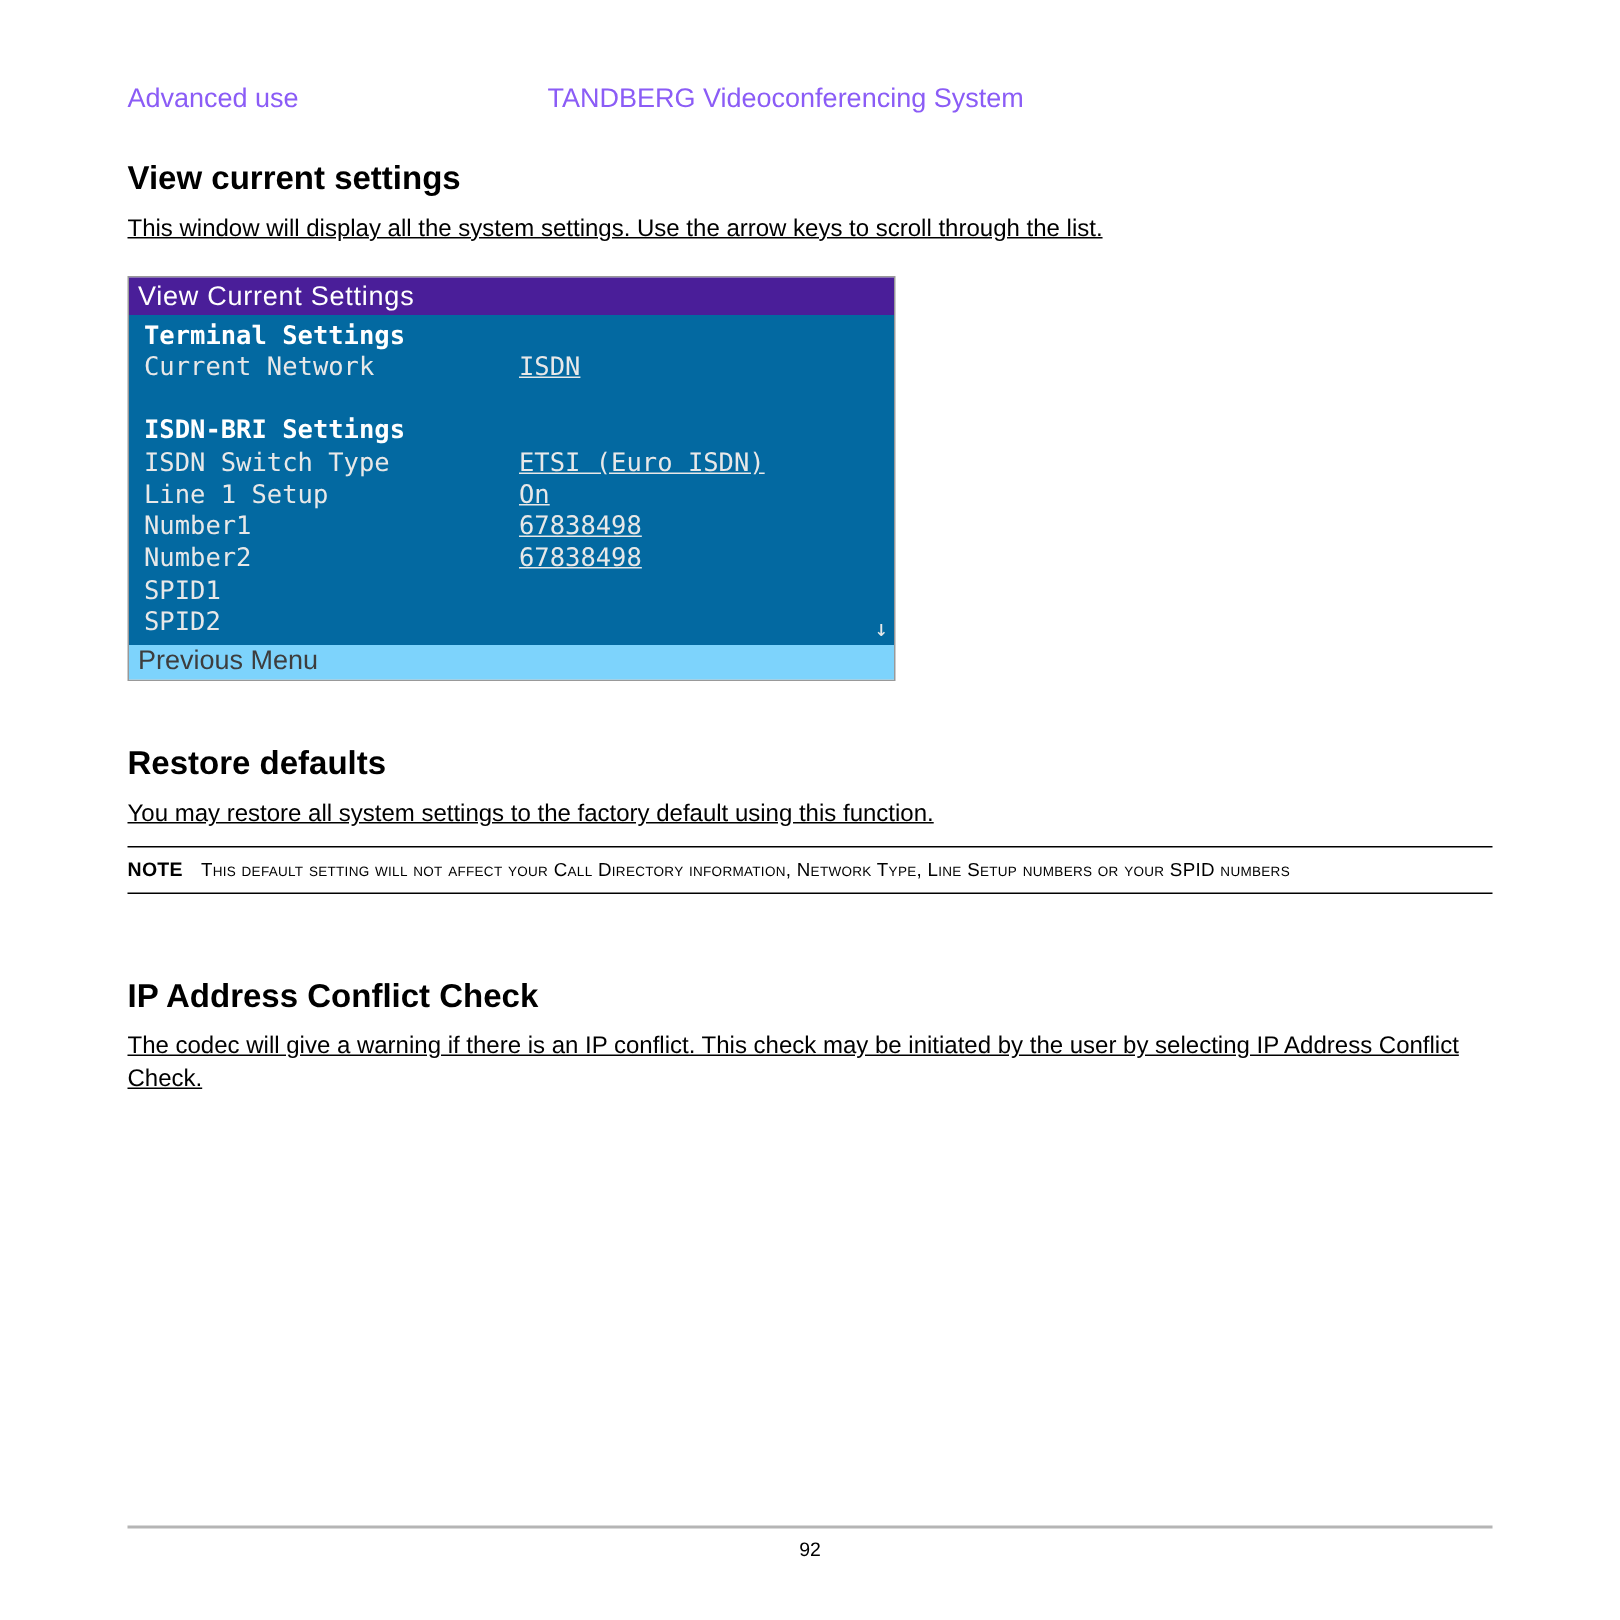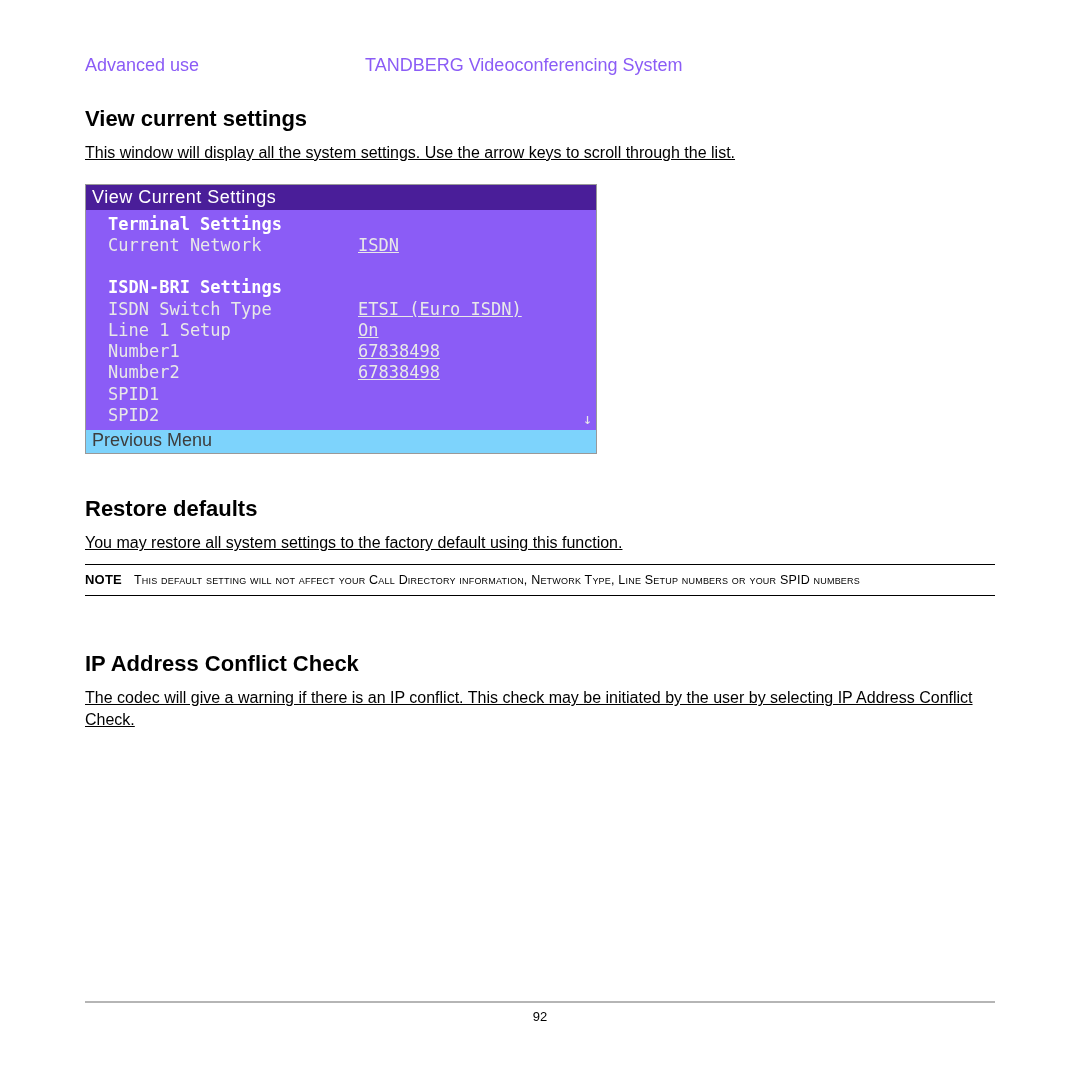--- a/index.html
+++ b/index.html
@@ -42,23 +42,23 @@
   .panel-titlebar {
     background: #4a1e99;
     color: #fff;
     padding: 2px 6px;
     font-family: Arial, sans-serif;
     letter-spacing: 0.5px;
     font-size: 18px;
     font-weight: normal;
   }
   .panel-body {
-    background: #8b5cf6;
+    background: #0369a1;
     color: #e8e8e8;
-    padding: 4px 0 4px 12px;
+    padding: 4px 0 4px 0;
     position: relative;
   }
   .panel-row {
     display: flex;
     padding: 0 10px;
     line-height: 1.25;
   }
   .panel-label {
     width: 250px;
     white-space: pre;
@@ -98,21 +98,21 @@
   .note-label {
     font-weight: bold;
     font-variant: normal;
     font-size: 13px;
     margin-right: 12px;
   }
   .page-footer {
     position: absolute;
     left: 85px;
     right: 85px;
-    bottom: 56px;
+    bottom: 40px;
     text-align: center;
   }
   .page-footer hr {
     border: none;
     border-top: 2px solid #b5b5b5;
     margin: 0 0 6px 0;
   }
   .page-num {
     font-size: 13px;
     color: #000;

